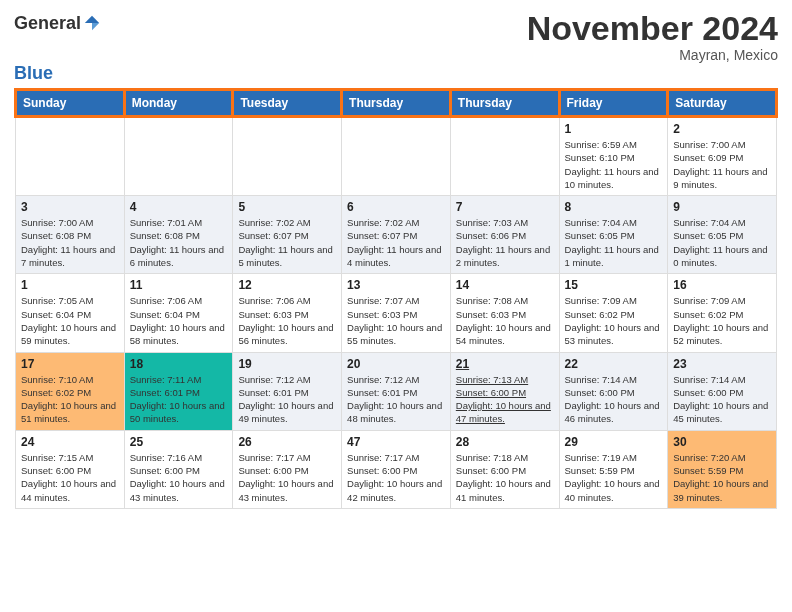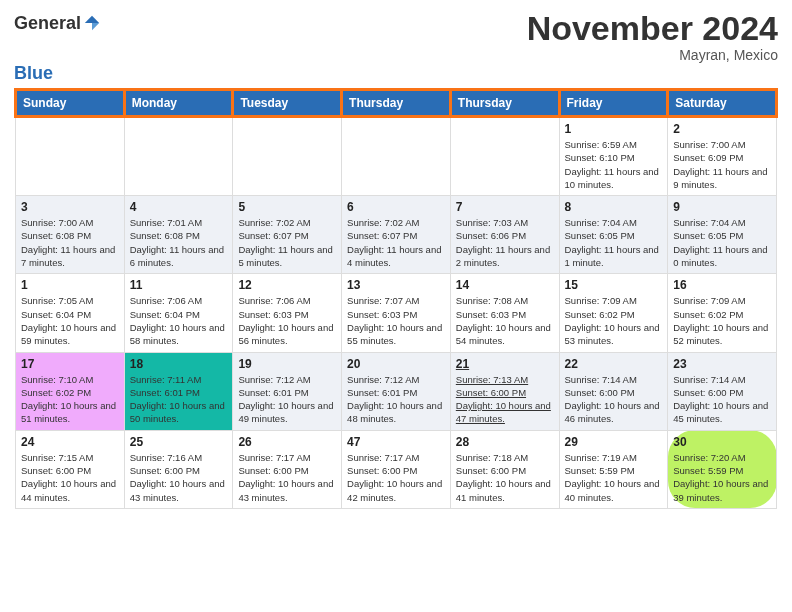--- a/index.html
+++ b/index.html
@@ -215,21 +215,21 @@
           <td style="background: rgb(255, 255, 255);">
             <span class="day-number">15</span>
             <div class="day-info">Sunrise: 7:09 AM<br>Sunset: 6:02 PM<br>Daylight: 10 hours and 53 minutes.</div>
           </td>
           <td style="background: rgb(255, 255, 255);">
             <span class="day-number">16</span>
             <div class="day-info">Sunrise: 7:09 AM<br>Sunset: 6:02 PM<br>Daylight: 10 hours and 52 minutes.</div>
           </td>
         </tr>
         <tr>
-          <td style="background: #f0abfc;">
+          <td style="background: #fdba74;">
             <span class="day-number">17</span>
             <div class="day-info">Sunrise: 7:10 AM<br>Sunset: 6:02 PM<br>Daylight: 10 hours and 51 minutes.</div>
           </td>
           <td style="background: #14b8a6;">
             <span class="day-number">18</span>
             <div class="day-info">Sunrise: 7:11 AM<br>Sunset: 6:01 PM<br>Daylight: 10 hours and 50 minutes.</div>
           </td>
           <td style="background: rgb(238, 241, 246);">
             <span class="day-number">19</span>
             <div class="day-info">Sunrise: 7:12 AM<br>Sunset: 6:01 PM<br>Daylight: 10 hours and 49 minutes.</div>
@@ -269,20 +269,20 @@
             <div class="day-info">Sunrise: 7:17 AM<br>Sunset: 6:00 PM<br>Daylight: 10 hours and 42 minutes.</div>
           </td>
           <td style="background: rgb(255, 255, 255); margin-left: 36px;">
             <span class="day-number">28</span>
             <div class="day-info">Sunrise: 7:18 AM<br>Sunset: 6:00 PM<br>Daylight: 10 hours and 41 minutes.</div>
           </td>
           <td style="background: rgb(255, 255, 255);">
             <span class="day-number">29</span>
             <div class="day-info">Sunrise: 7:19 AM<br>Sunset: 5:59 PM<br>Daylight: 10 hours and 40 minutes.</div>
           </td>
-          <td style="background: #bef264; border-radius: 27px;">
+          <td style="background: #fdba74;">
             <span class="day-number">30</span>
             <div class="day-info">Sunrise: 7:20 AM<br>Sunset: 5:59 PM<br>Daylight: 10 hours and 39 minutes.</div>
           </td>
         </tr>
       </tbody>
   </table>
 </div>
 
 </body></html>

